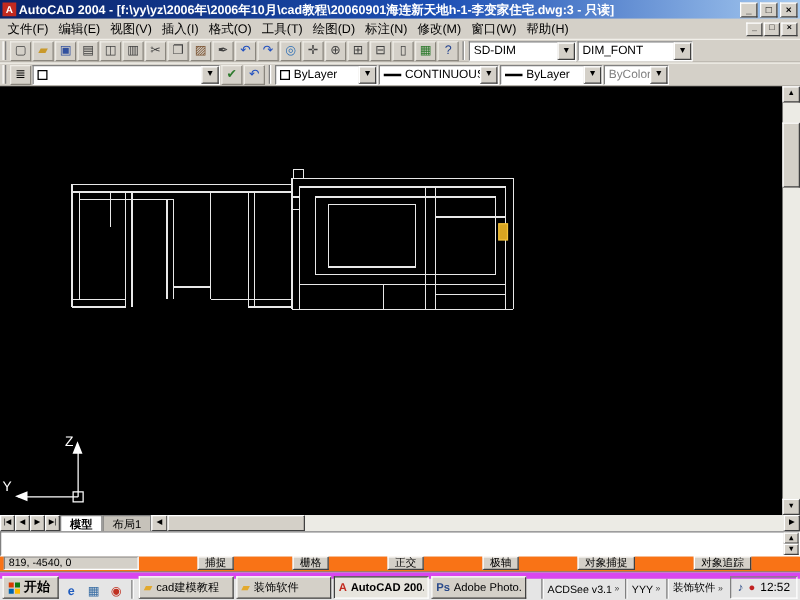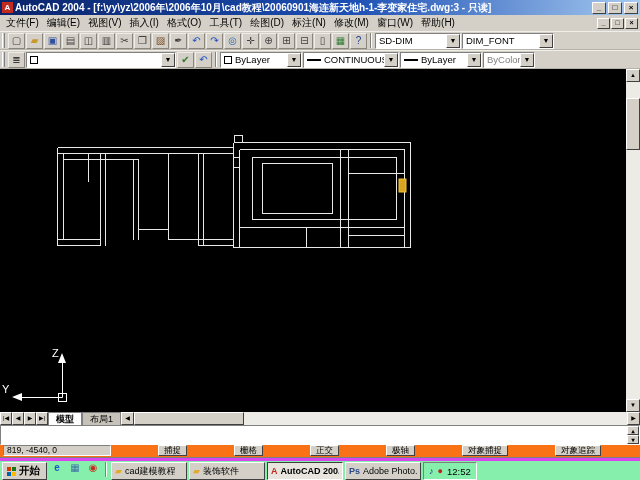--- a/index.html
+++ b/index.html
@@ -70,22 +70,22 @@
     display:flex; flex-direction:column; justify-content:space-between; }
   .cmd-vscroll .scrollbtn { height:9px; line-height:7px; }
   
   .statusbar { height:13px; display:flex; align-items:flex-start; gap:3px; padding:0 3px; background:#f97316; }
   .coords { width:108px; flex:none; height:11px; border:1px solid; border-color:#808080 #fff #fff #808080;
     font-size:8.5px; line-height:9px; padding:0 3px; background:#d4d0c8; }
   .sbtn { flex:none; height:11px; line-height:9px; padding:0 5px; font-size:8.5px; background:#d4d0c8;
     border:1px solid; border-color:#fff #404040 #404040 #fff; white-space:nowrap;margin-left:44px; }
   .statusfill { flex:1; height:11px; border:1px solid; border-color:#808080 #fff #fff #808080; }
   
-  .taskbar { height:22px; display:flex; align-items:flex-start; gap:2px; padding:1px 2px;
-    background:#86efac; border-top:3px solid #d946ef; box-shadow:0 -1px 0 #808080; }
+  .taskbar { height:22px; display:flex; align-items:flex-end; gap:2px; padding:1px 2px;
+    background:#e5e5e5; border-top:5px solid #d946ef; box-shadow:0 -1px 0 #808080; }
   .startbtn { height:18px; flex:none; display:flex; align-items:center; padding:0 6px 0 4px;
     font-weight:bold; font-size:10.5px; background:#d4d0c8; border:1px solid;
     border-color:#fff #404040 #404040 #fff; }
   .flag { width:4px; height:4px; flex:none; margin:-5px 8px 0 0; background:#d83b01;
     box-shadow:5px 0 0 #107c10, 0 5px 0 #0063b1, 5px 5px 0 #ffb900; }
   .ql { width:16px; flex:none; text-align:center; font-size:10px; font-weight:bold; }
   .task { width:76px; height:18px; flex:none; display:flex; align-items:center; gap:3px; padding:0 3px;
     background:#d4d0c8; border:1px solid; border-color:#fff #404040 #404040 #fff;
     font-size:9px; overflow:hidden; }
   .task.active { border-color:#404040 #fff #fff #404040; background:#e7e5de; font-weight:bold; }
@@ -289,20 +289,34 @@
         <span class="tlabel">装饰软件</span>
       </span>
       <span class="task active">
         <span class="ticon" style="color:#c22a1f">A</span>
         <span class="tlabel">AutoCAD 200...</span>
       </span>
       <span class="task ">
         <span class="ticon" style="color:#2a4a8a">Ps</span>
         <span class="tlabel">Adobe Photo...</span>
       </span>
+    <span class="bands">
+      <span class="band">
+          <span>ACDSee v3.1</span>
+          <span class="chev">»</span>
+        </span>
+        <span class="band">
+          <span>YYY</span>
+          <span class="chev">»</span>
+        </span>
+        <span class="band">
+          <span>装饰软件</span>
+          <span class="chev">»</span>
+        </span>
+    </span>
     <span class="tray">
       <span class="trayicon" style="color:#204080">♪</span>
         <span class="trayicon" style="color:#c02020">●</span>
       <span>12:52</span>
     </span>
   </div>
 
 </div>
 
 </body></html>

